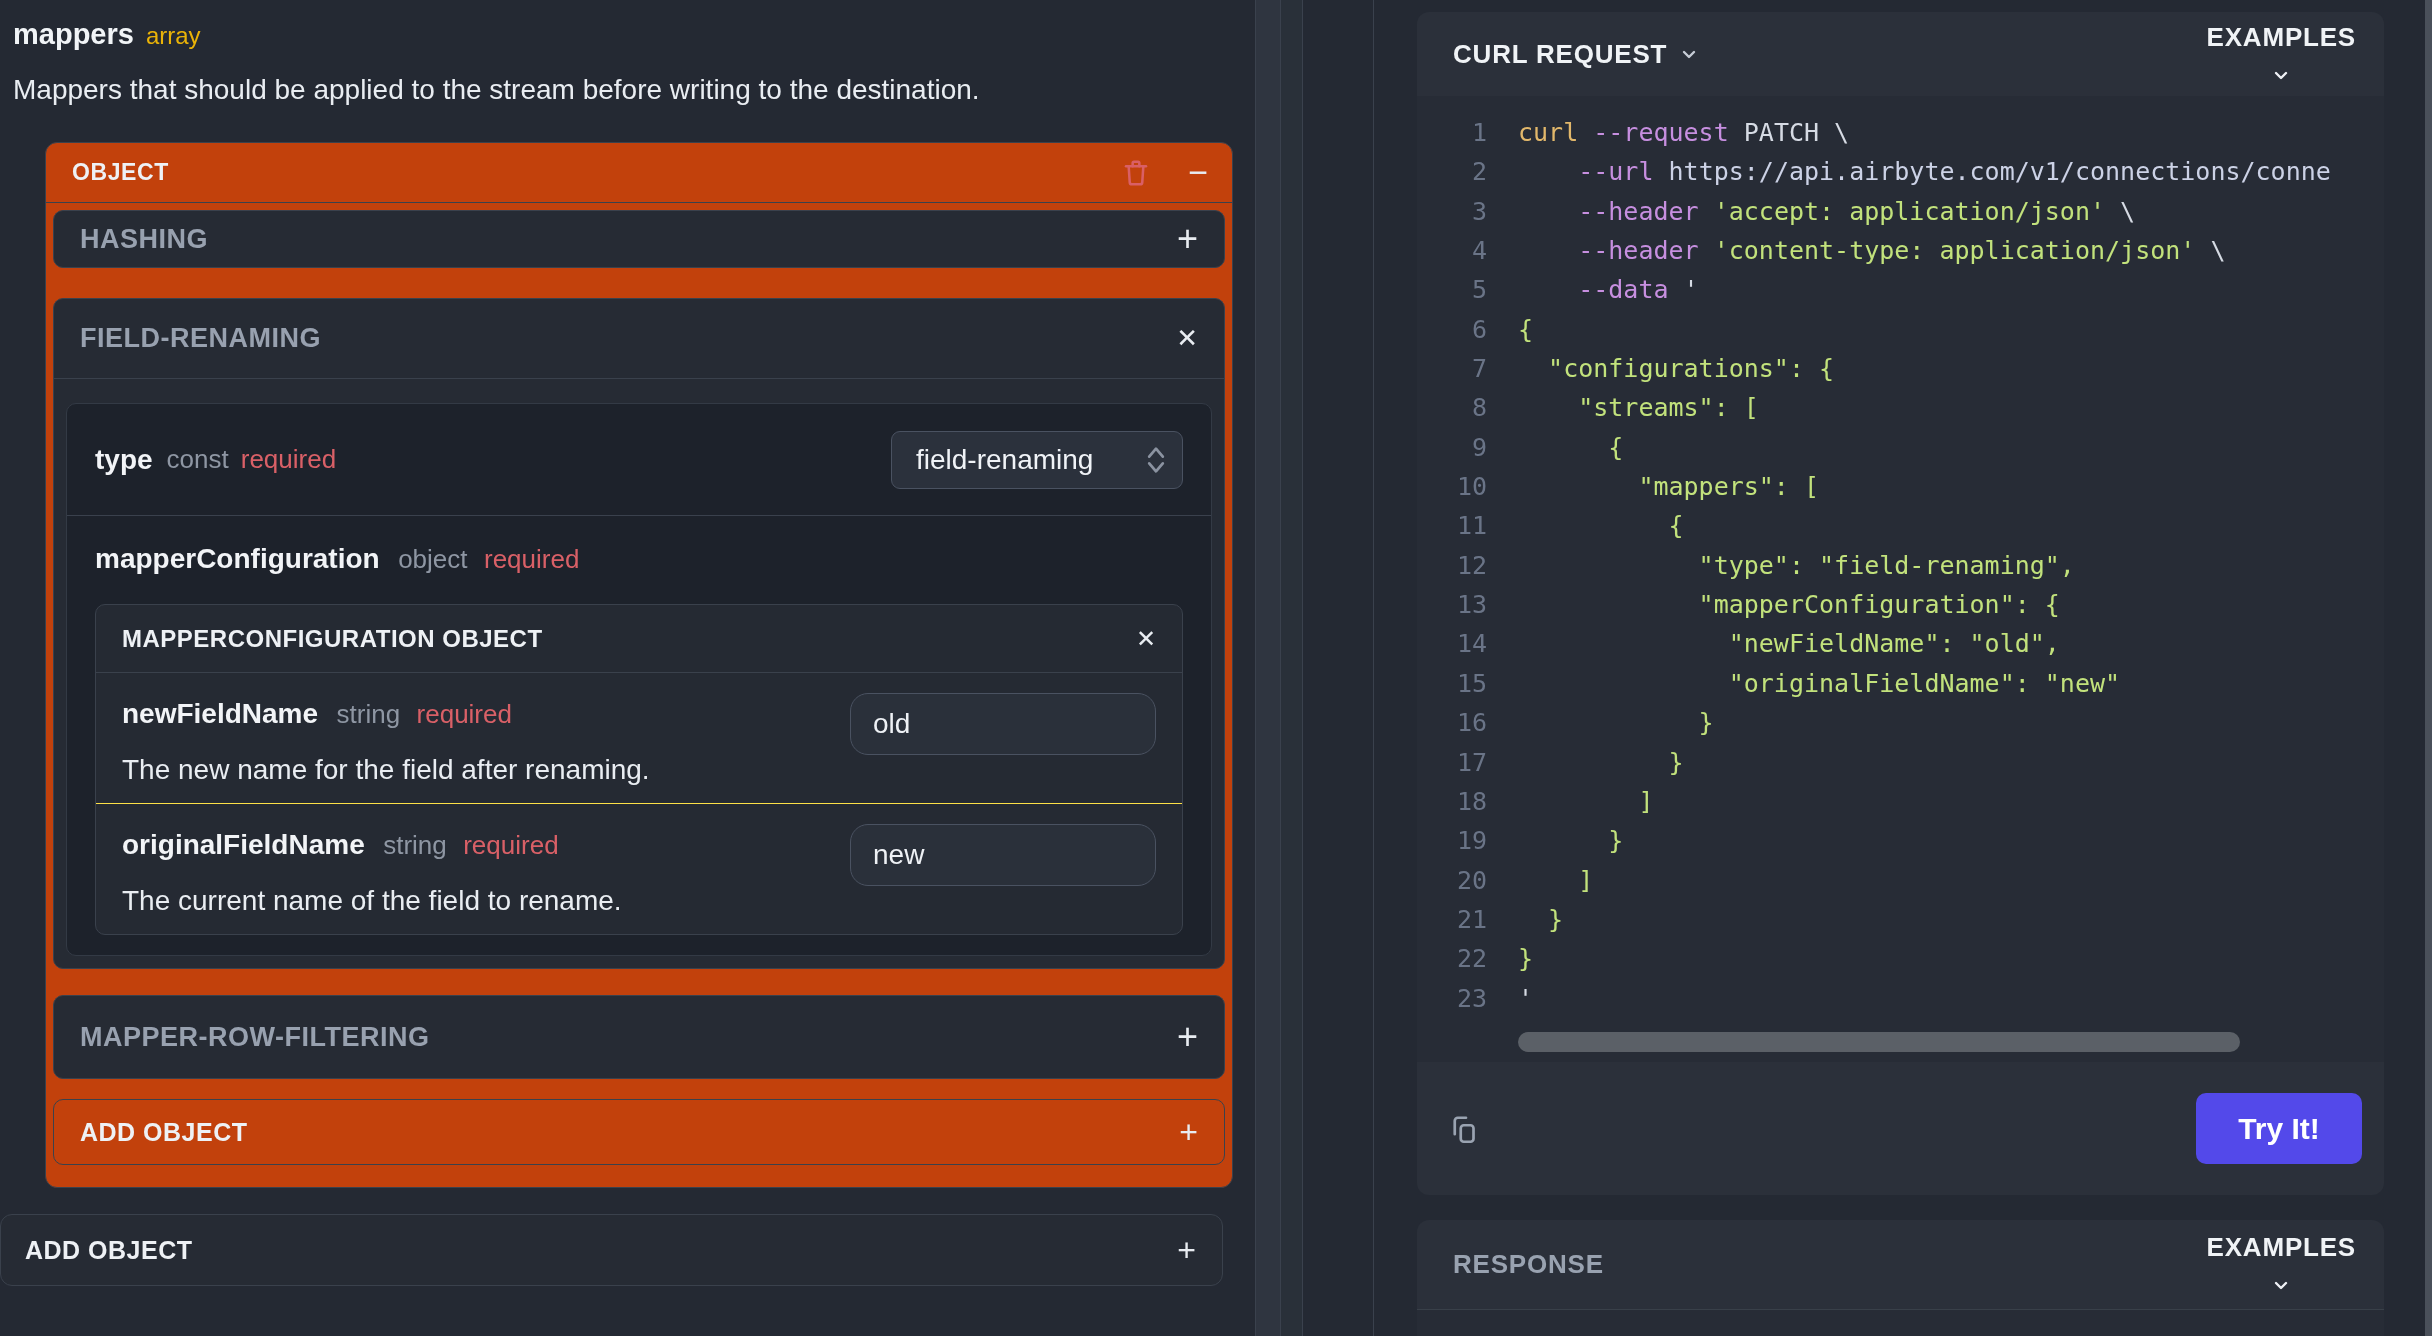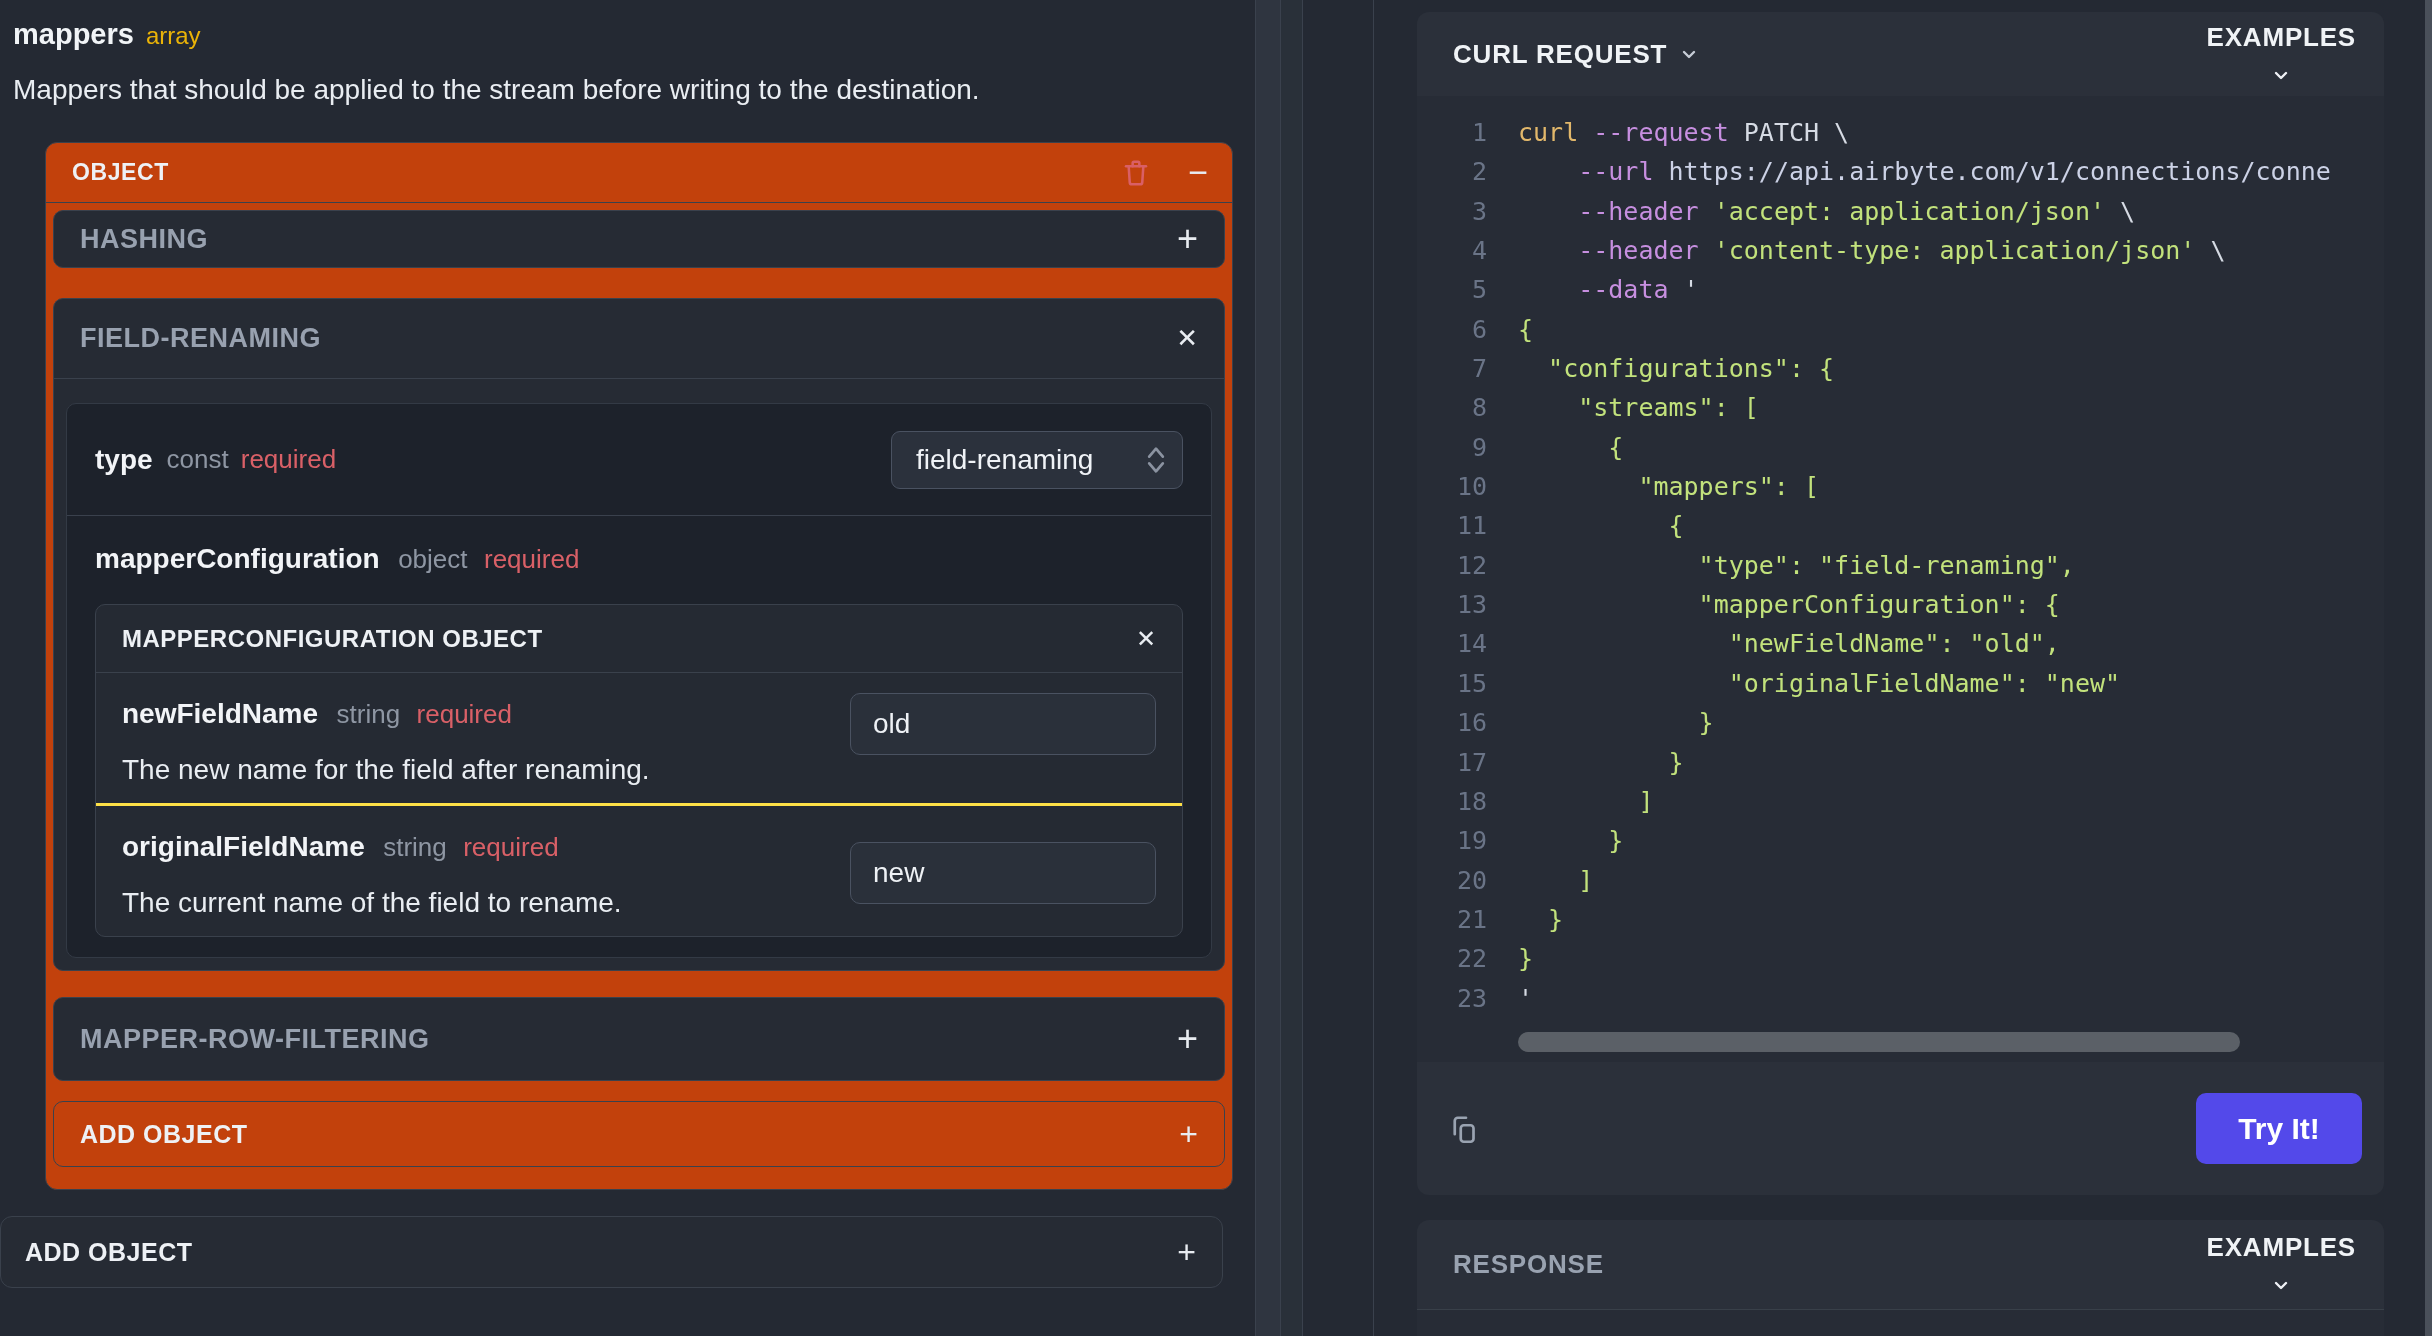--- a/index.html
+++ b/index.html
@@ -45,26 +45,26 @@
                 padding:0 14px 0 24px; cursor:pointer; }
   .select-value { flex:1; font-size:28px; color:#f0f3f7; }
 
   .mc-section { padding:26px 28px 20px 28px; }
   .mc-card { margin-top:24px; background:#252a33; border:1px solid #3a414c; border-radius:10px; }
   .mc-header { height:68px; display:flex; align-items:center; padding:0 26px;
                border-bottom:1px solid #3a414c; }
   .mc-title { font-size:24px; font-weight:bold; letter-spacing:.5px; color:#eef1f5; }
 
   .fgroup { padding:20px 26px 16px 26px; display:flex; }
-  .fgroup + .fgroup { border-top:3px solid #fde047;align-items:center; }
+  .fgroup + .fgroup { border-top:1px solid #fde047; }
   .fgroup-left { flex:1; padding-top:4px; }
   .name-line { line-height:34px; }
   .fgroup-desc { margin-top:18px; line-height:34px; font-size:28px; color:#e9edf2; }
   .text-input { width:306px; height:62px; background:#2a303a; border:1px solid #4a5261;
-                border-radius:10px; color:#eef1f5; font-size:28px;
+                border-radius:18px; color:#eef1f5; font-size:28px;
                 font-family:"Liberation Sans", sans-serif; padding:0 22px; outline:none; }
 
   #mrf-card { margin-top:26px; height:84px; }
   .add-row { margin-top:20px; height:66px; display:flex; align-items:center; padding:0 26px;
              border:1px solid #3a414c; border-radius:10px; cursor:pointer; }
   .add-label { font-size:25px; font-weight:bold; letter-spacing:.5px; color:#eef1f5; }
   #outer-add { margin:26px 10px 0 -13px; height:72px; background:#262b34;
                border-radius:12px; padding:0 26px 0 24px; }
 
   

